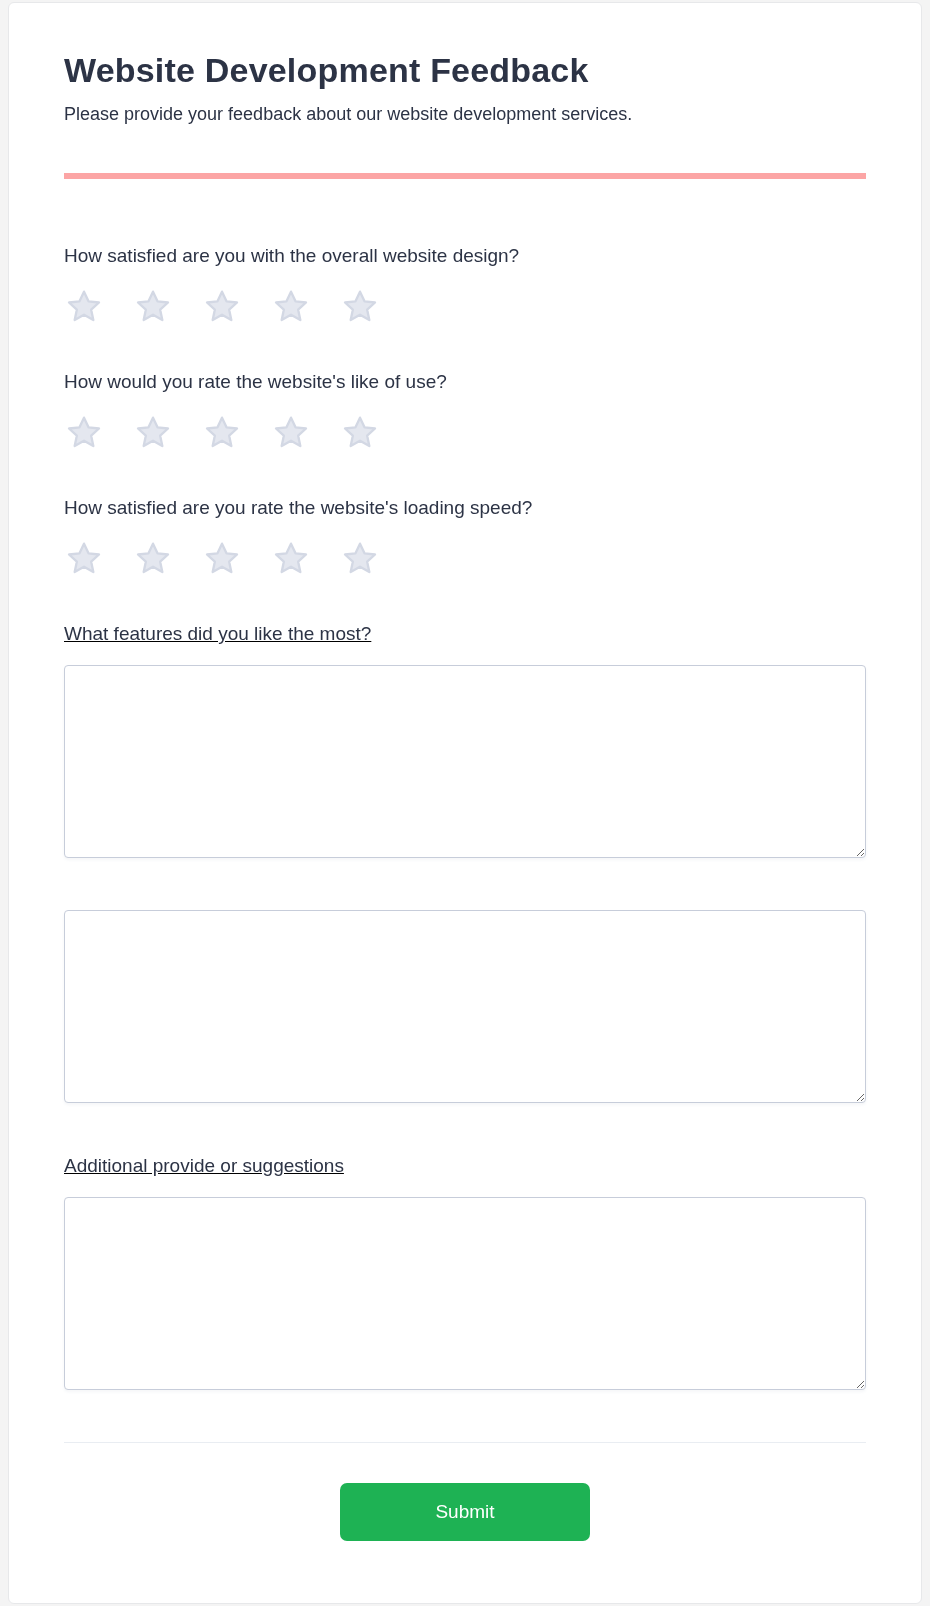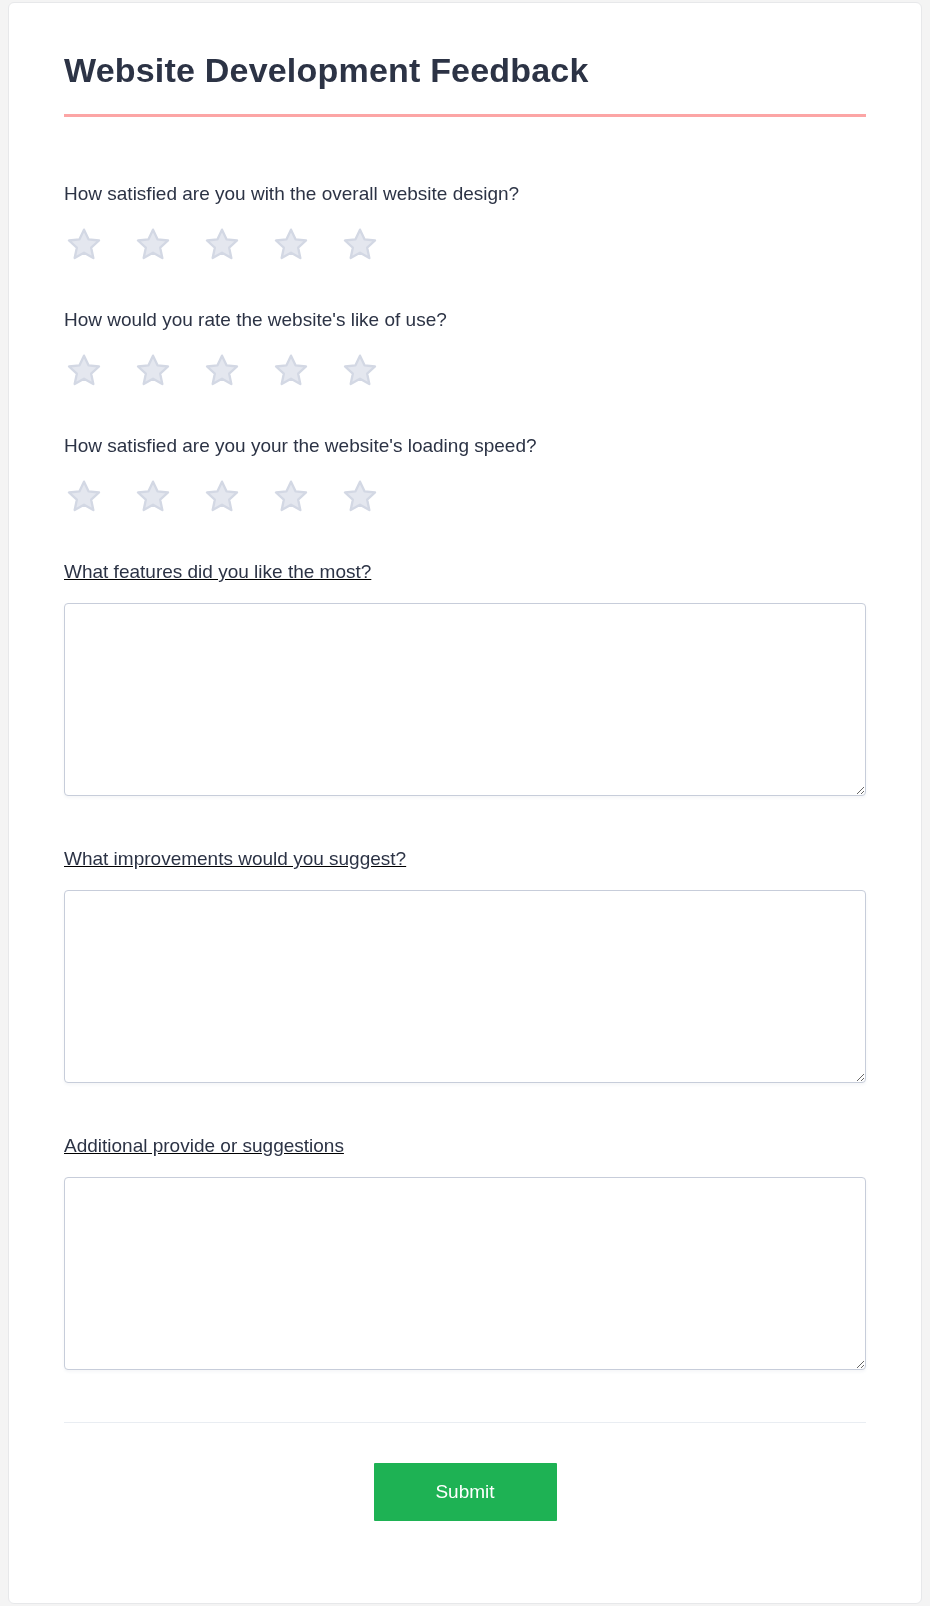--- a/index.html
+++ b/index.html
@@ -16,22 +16,22 @@
     background: #ffffff;
     border: 1px solid #e7e8ea;
     border-radius: 6px;
     overflow: hidden;
   }
   .inner {
     padding: 0 55px;
   }
   
   .form-header {
-    padding: 48px 0 24px 0;
-    border-bottom: 3px solid #fca5a5;
+    padding: 48px 0 48px 0;
+    border-bottom: 6px solid #fca5a5;
   }
   .form-title {
     margin: 0;
     font-size: 34px;
     line-height: 1.15;
     font-weight: 700;
     color: #2c3345;
     letter-spacing: 0.2px;
   }
   .form-subtitle {
@@ -93,40 +93,41 @@
   }
   
   .form-footer {
     border-top: 1px solid #e9edf2;
     margin-top: 40px;
     padding: 40px 0 48px 0;
     display: flex;
     justify-content: center;
   }
   .submit-btn {
-    width: 183px;
+    width: 250px;
     height: 58px;
     border: none;
-    border-radius: 1px;
+    border-radius: 7px;
     background: #1eb254;
     color: #ffffff;
     font-family: "Liberation Sans", "DejaVu Sans", sans-serif;
     font-size: 19px;
     font-weight: 400;
     cursor: pointer;
   }
 </style>
 </head>
 <body>
 
 <div class="page-card">
   <div class="inner">
 
     <div class="form-header">
       <h1 class="form-title">Website Development Feedback</h1>
+      <p class="form-subtitle">Please provide your feedback about our website development services.</p>
     </div>
 
     <div class="form-body">
 
       <div class="question rating-q">
         <span class="q-label">How satisfied are you with the overall website design?</span>
         <div class="stars-row">
             <span class="star"><svg viewBox="0 0 24 24" xmlns="http://www.w3.org/2000/svg">
                 <path d="M12 2.8l2.7 5.8 6.3.7-4.7 4.3 1.3 6.2L12 16.6l-5.6 3.2 1.3-6.2L3 9.3l6.3-.7z" fill="#e4e7ef" stroke="#d3d8e4" stroke-width="1.4" stroke-linejoin="round"></path>
               </svg></span>
@@ -160,21 +161,21 @@
             <span class="star"><svg viewBox="0 0 24 24" xmlns="http://www.w3.org/2000/svg">
                 <path d="M12 2.8l2.7 5.8 6.3.7-4.7 4.3 1.3 6.2L12 16.6l-5.6 3.2 1.3-6.2L3 9.3l6.3-.7z" fill="#e4e7ef" stroke="#d3d8e4" stroke-width="1.4" stroke-linejoin="round"></path>
               </svg></span>
             <span class="star"><svg viewBox="0 0 24 24" xmlns="http://www.w3.org/2000/svg">
                 <path d="M12 2.8l2.7 5.8 6.3.7-4.7 4.3 1.3 6.2L12 16.6l-5.6 3.2 1.3-6.2L3 9.3l6.3-.7z" fill="#e4e7ef" stroke="#d3d8e4" stroke-width="1.4" stroke-linejoin="round"></path>
               </svg></span>
           </div>
       </div>
 
       <div class="question rating-q">
-        <span class="q-label">How satisfied are you your the website's loading speed?</span>
+        <span class="q-label">How satisfied are you rate the website's loading speed?</span>
         <div class="stars-row">
             <span class="star"><svg viewBox="0 0 24 24" xmlns="http://www.w3.org/2000/svg">
                 <path d="M12 2.8l2.7 5.8 6.3.7-4.7 4.3 1.3 6.2L12 16.6l-5.6 3.2 1.3-6.2L3 9.3l6.3-.7z" fill="#e4e7ef" stroke="#d3d8e4" stroke-width="1.4" stroke-linejoin="round"></path>
               </svg></span>
             <span class="star"><svg viewBox="0 0 24 24" xmlns="http://www.w3.org/2000/svg">
                 <path d="M12 2.8l2.7 5.8 6.3.7-4.7 4.3 1.3 6.2L12 16.6l-5.6 3.2 1.3-6.2L3 9.3l6.3-.7z" fill="#e4e7ef" stroke="#d3d8e4" stroke-width="1.4" stroke-linejoin="round"></path>
               </svg></span>
             <span class="star"><svg viewBox="0 0 24 24" xmlns="http://www.w3.org/2000/svg">
                 <path d="M12 2.8l2.7 5.8 6.3.7-4.7 4.3 1.3 6.2L12 16.6l-5.6 3.2 1.3-6.2L3 9.3l6.3-.7z" fill="#e4e7ef" stroke="#d3d8e4" stroke-width="1.4" stroke-linejoin="round"></path>
               </svg></span>
@@ -186,21 +187,20 @@
               </svg></span>
           </div>
       </div>
 
       <div class="question textarea-q">
         <span class="q-label">What features did you like the most?</span>
         <textarea class="q-textarea" placeholder="" style=""></textarea>
       </div>
 
       <div class="question textarea-q">
-        <span class="q-label">What improvements would you suggest?</span>
         <textarea class="q-textarea" placeholder="" style=""></textarea>
       </div>
 
       <div class="question textarea-q">
         <span class="q-label">Additional provide or suggestions</span>
         <textarea class="q-textarea" placeholder="" style=""></textarea>
       </div>
 
     </div>
 

